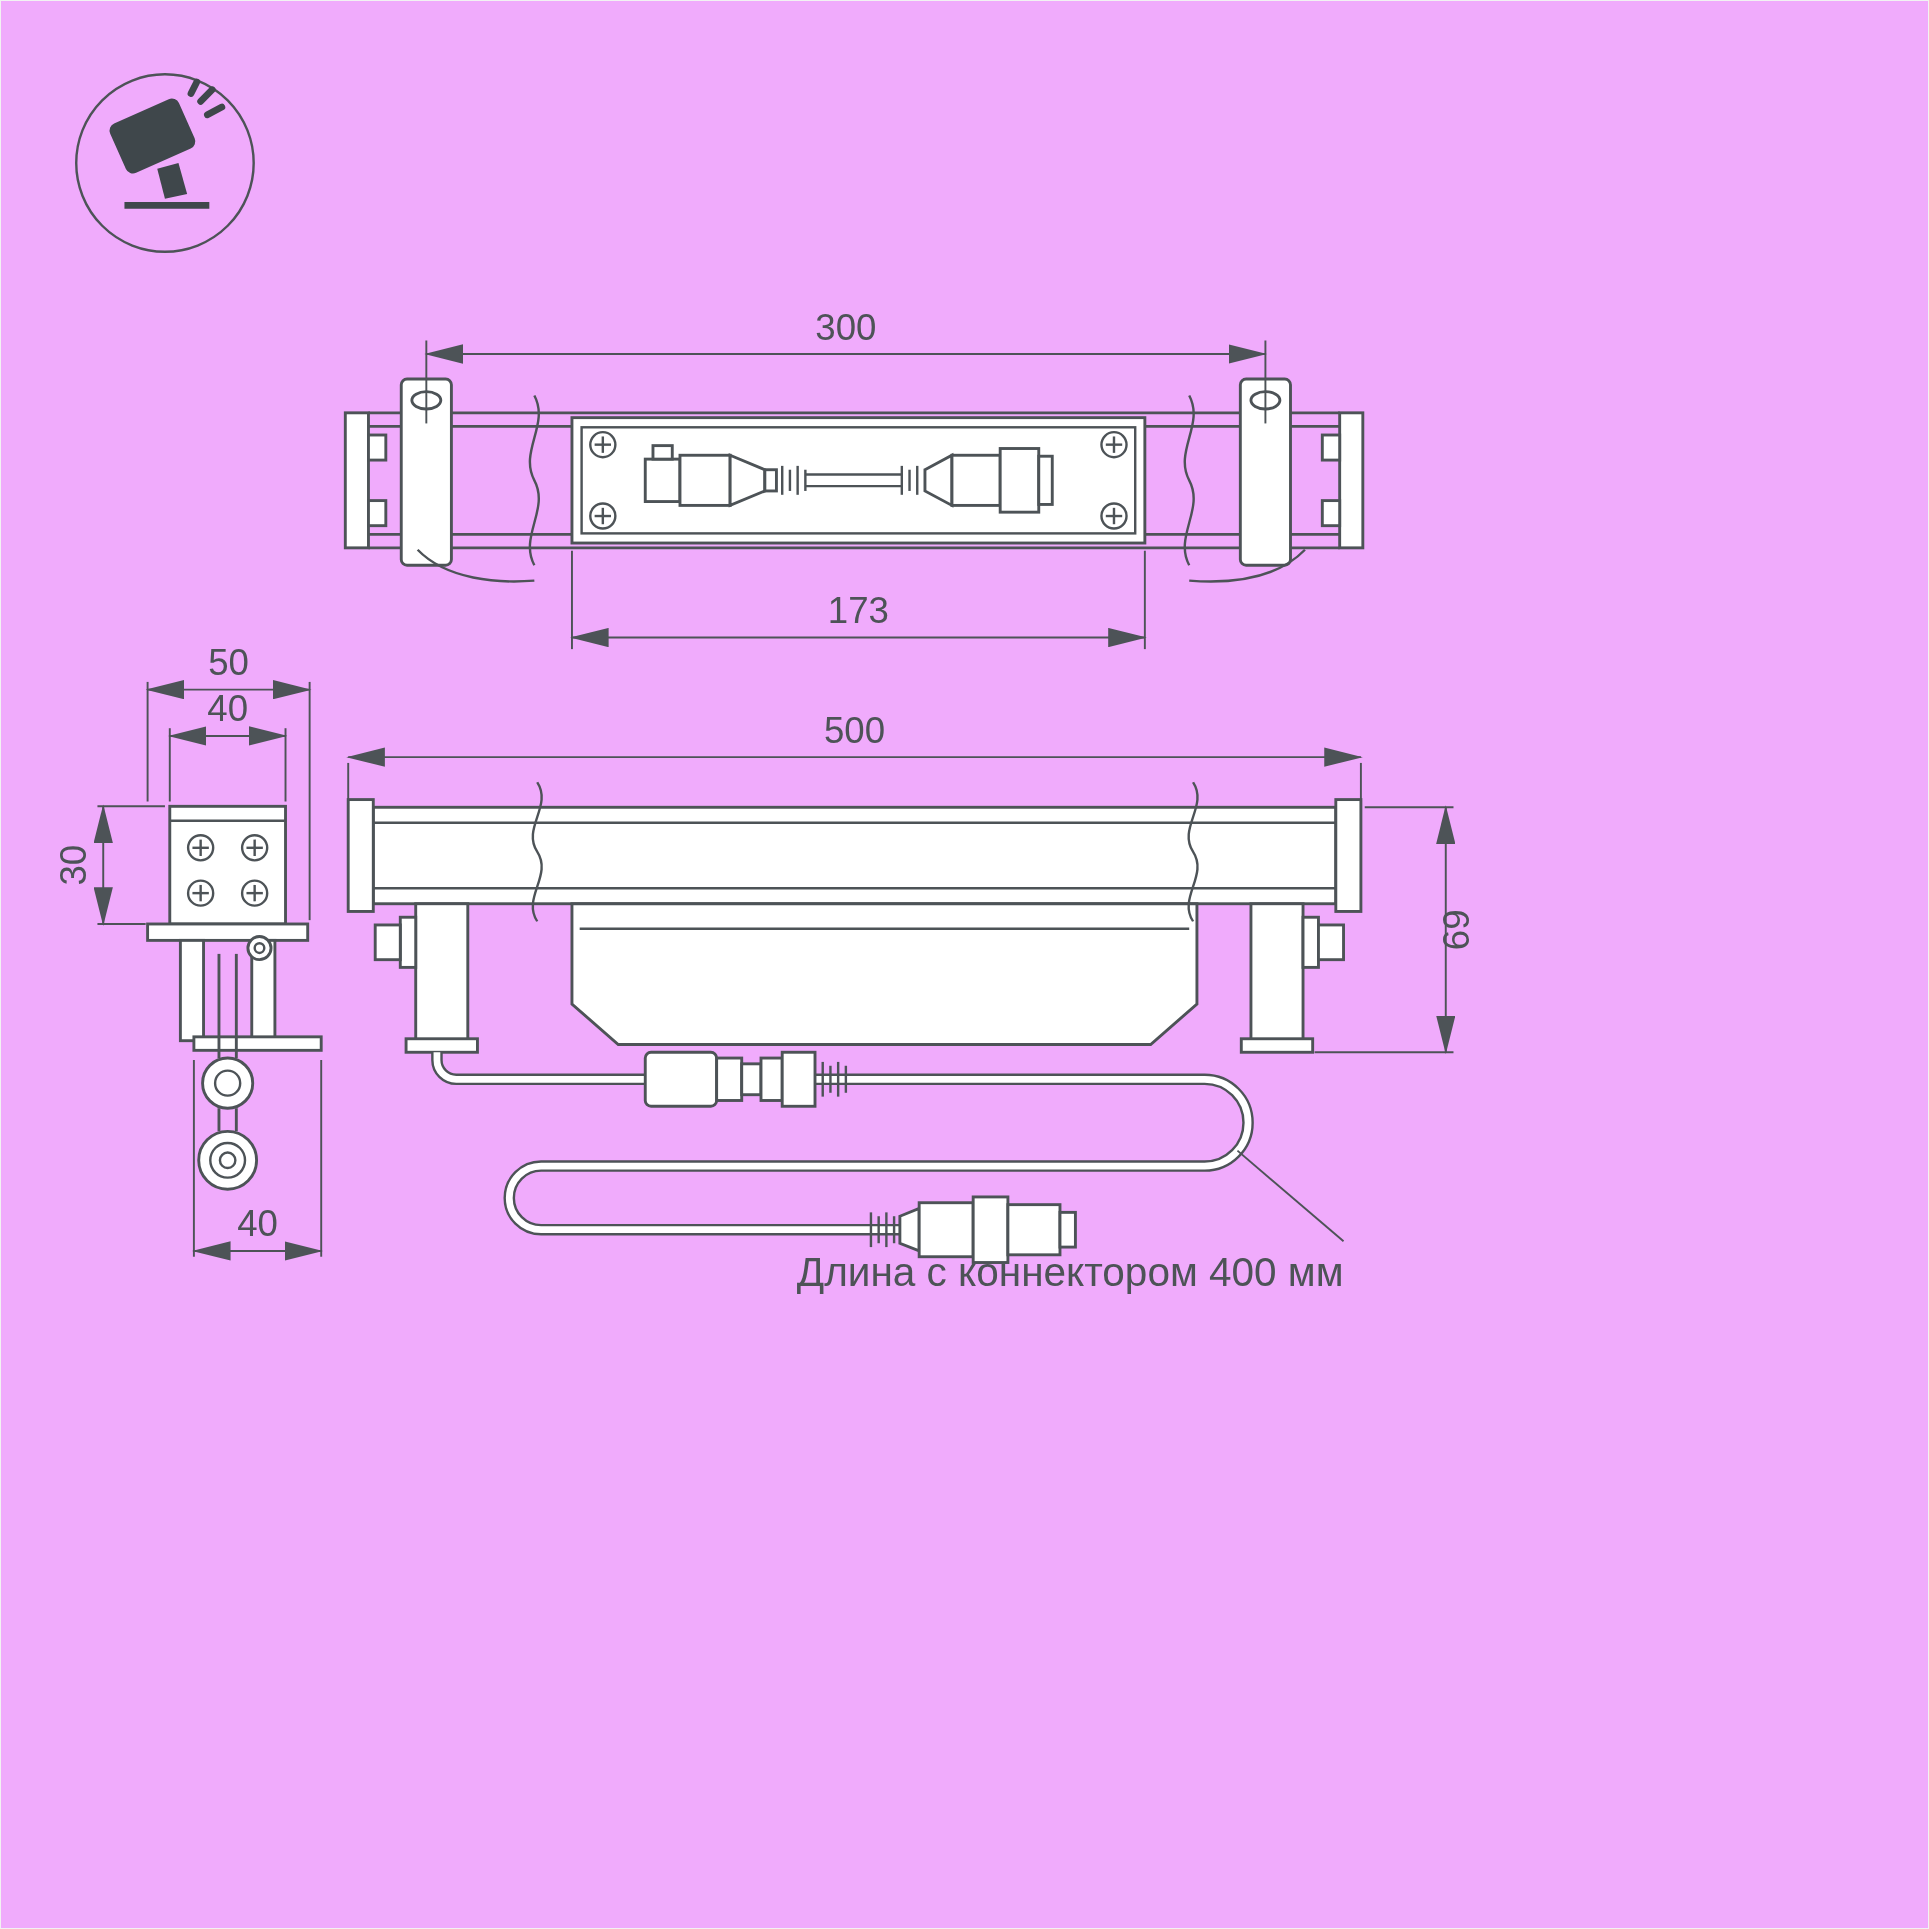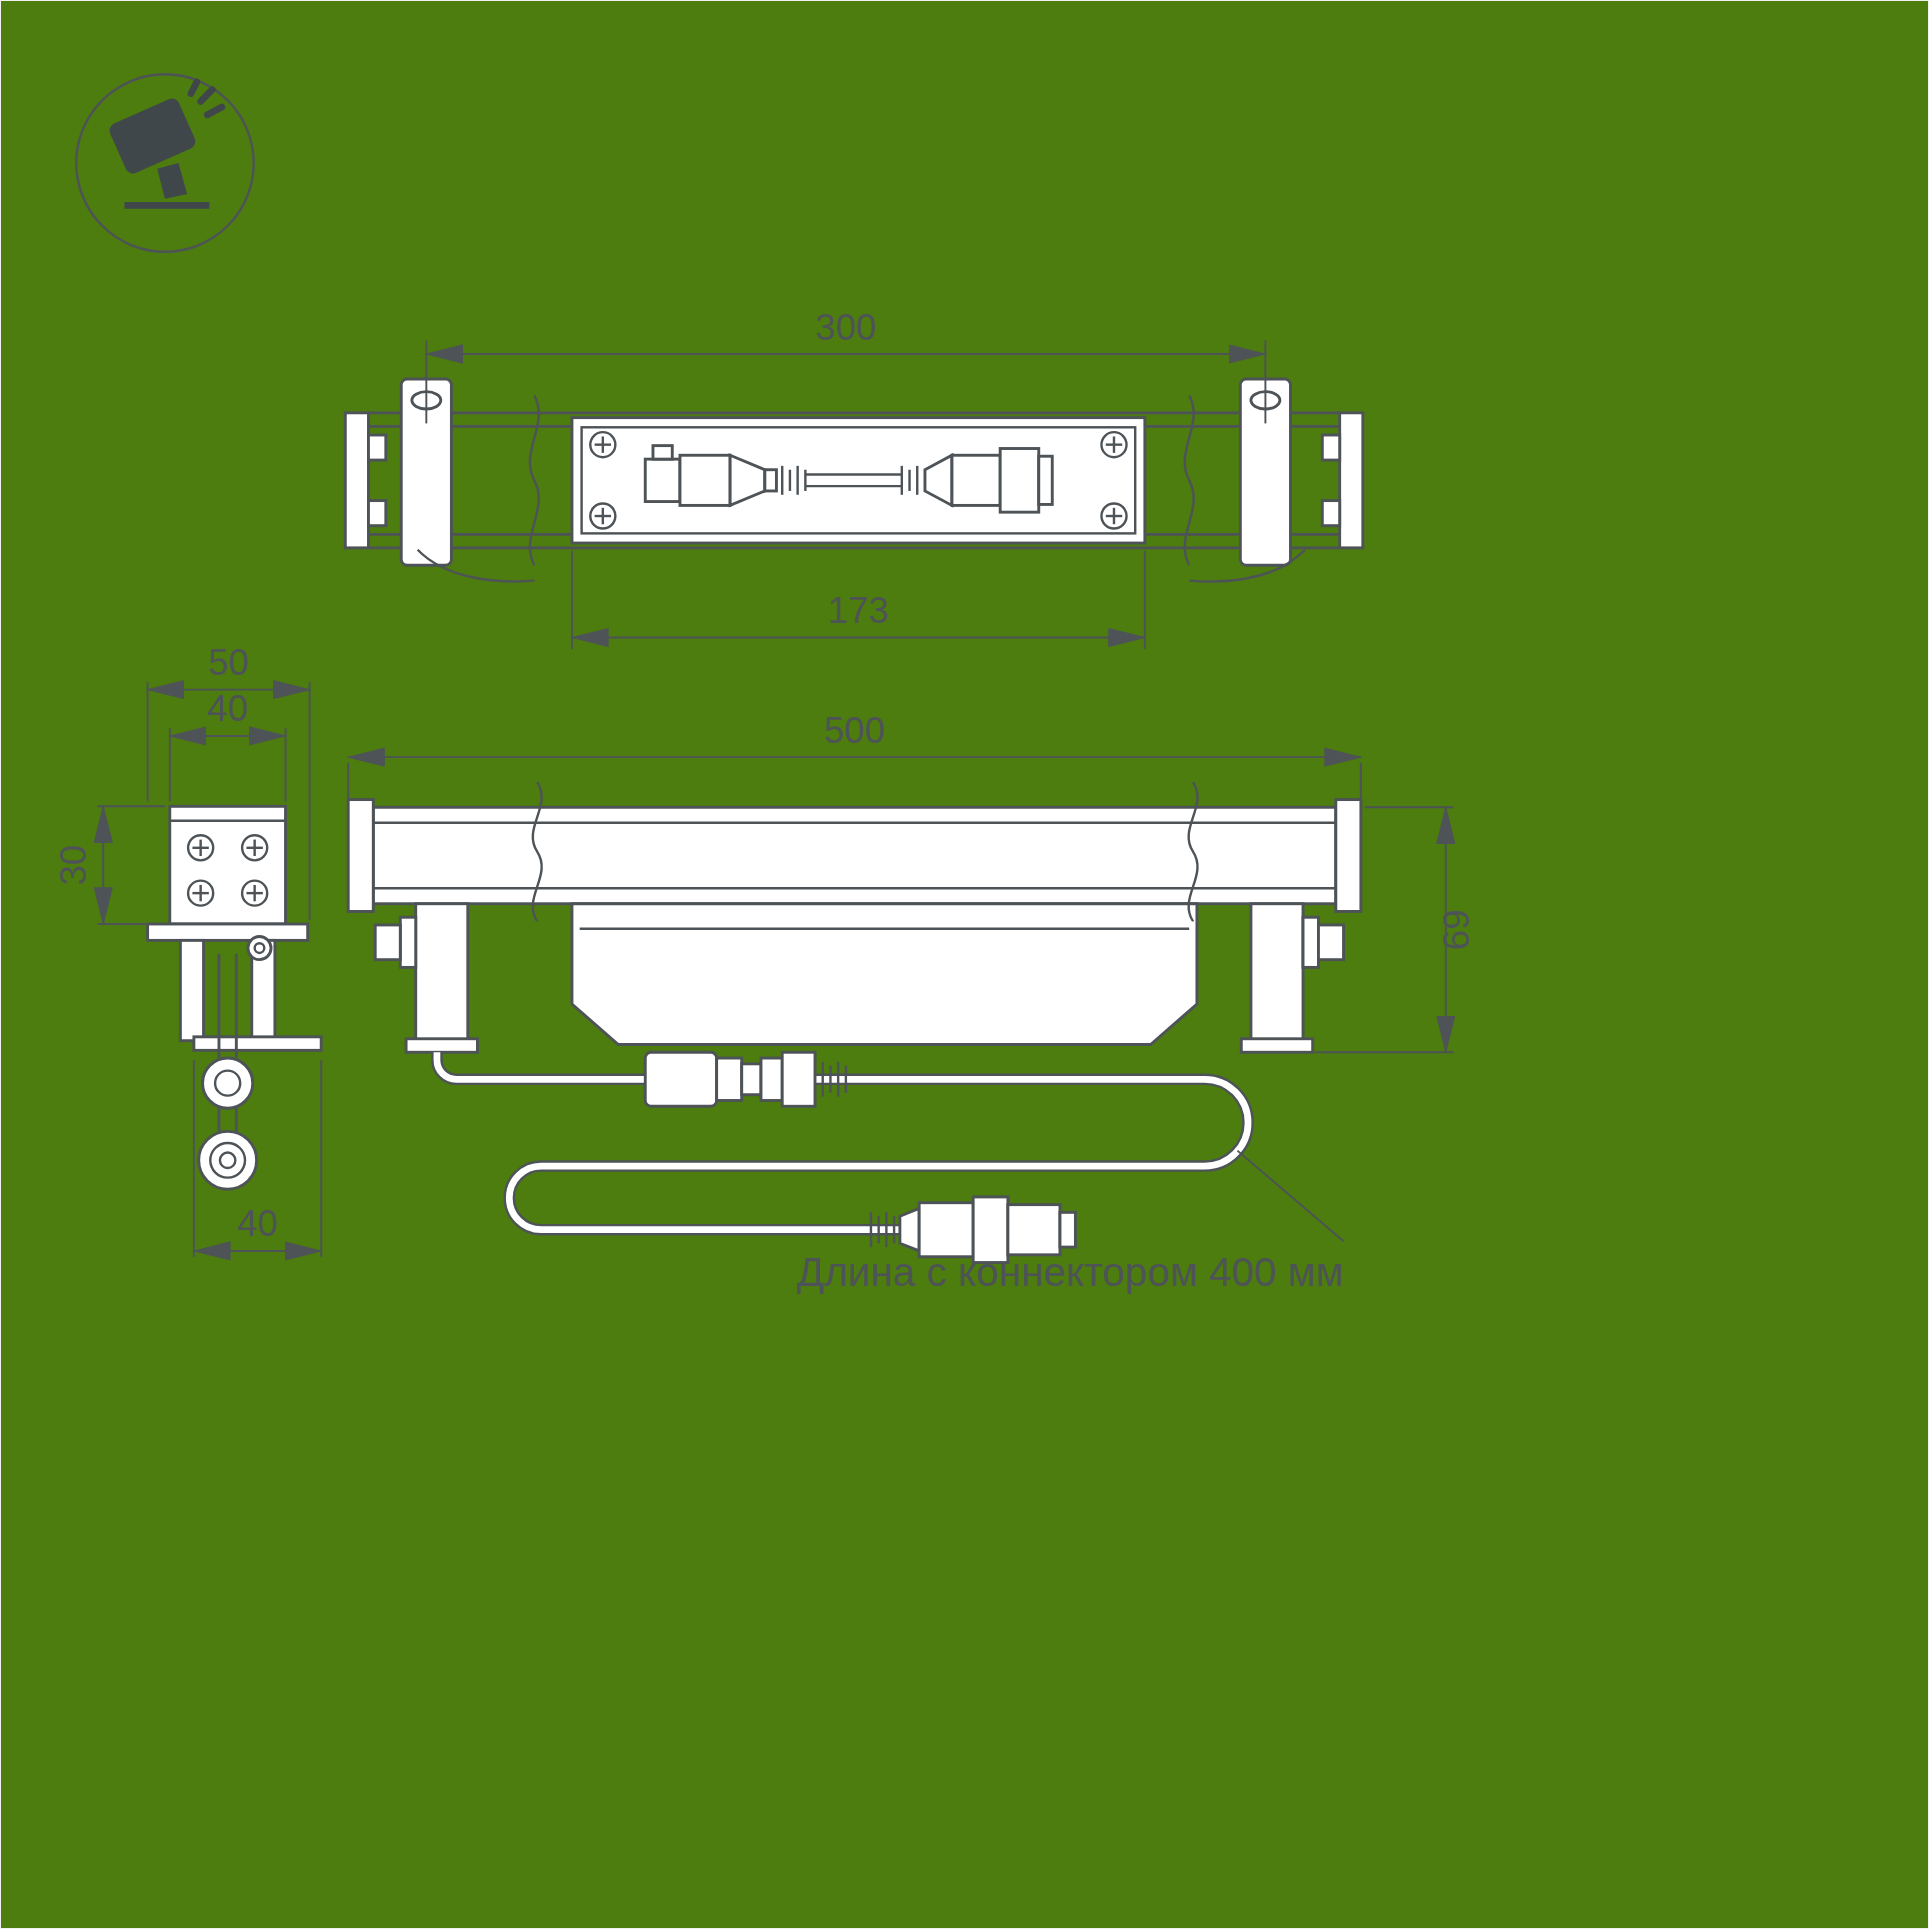--- a/index.html
+++ b/index.html
@@ -1,16 +1,16 @@
 <!DOCTYPE html>
 <html><head>
 <meta charset="utf-8">
 <style>
   html,body{margin:0;padding:0;background:#ffffff;}
-  .page{width:1929px;height:1929px;position:relative;background:#4d7c0f;box-sizing:border-box;border:1.9px solid #f2f2f2;}
+  .page{width:1929px;height:1929px;position:relative;background:#f0abfc;box-sizing:border-box;border:1.9px solid #f2f2f2;}
   svg{display:block;width:100%;height:100%;}
   text{font-family:"Liberation Sans",sans-serif;fill:#4d5357;}
   .dim-text{font-size:38px;}
   .note-text{font-size:42px;}
   .outline{fill:none;stroke:#4d5357;stroke-width:3;}
   .part{fill:#ffffff;stroke:#4d5357;stroke-width:3;}
   .thin{fill:none;stroke:#4d5357;stroke-width:2.5;}
   .dim{stroke:#4d5357;stroke-width:2;fill:none;}
   .cable-outer{fill:none;stroke:#4d5357;stroke-width:12;}
   .cable-core{fill:none;stroke:#ffffff;stroke-width:7;}

